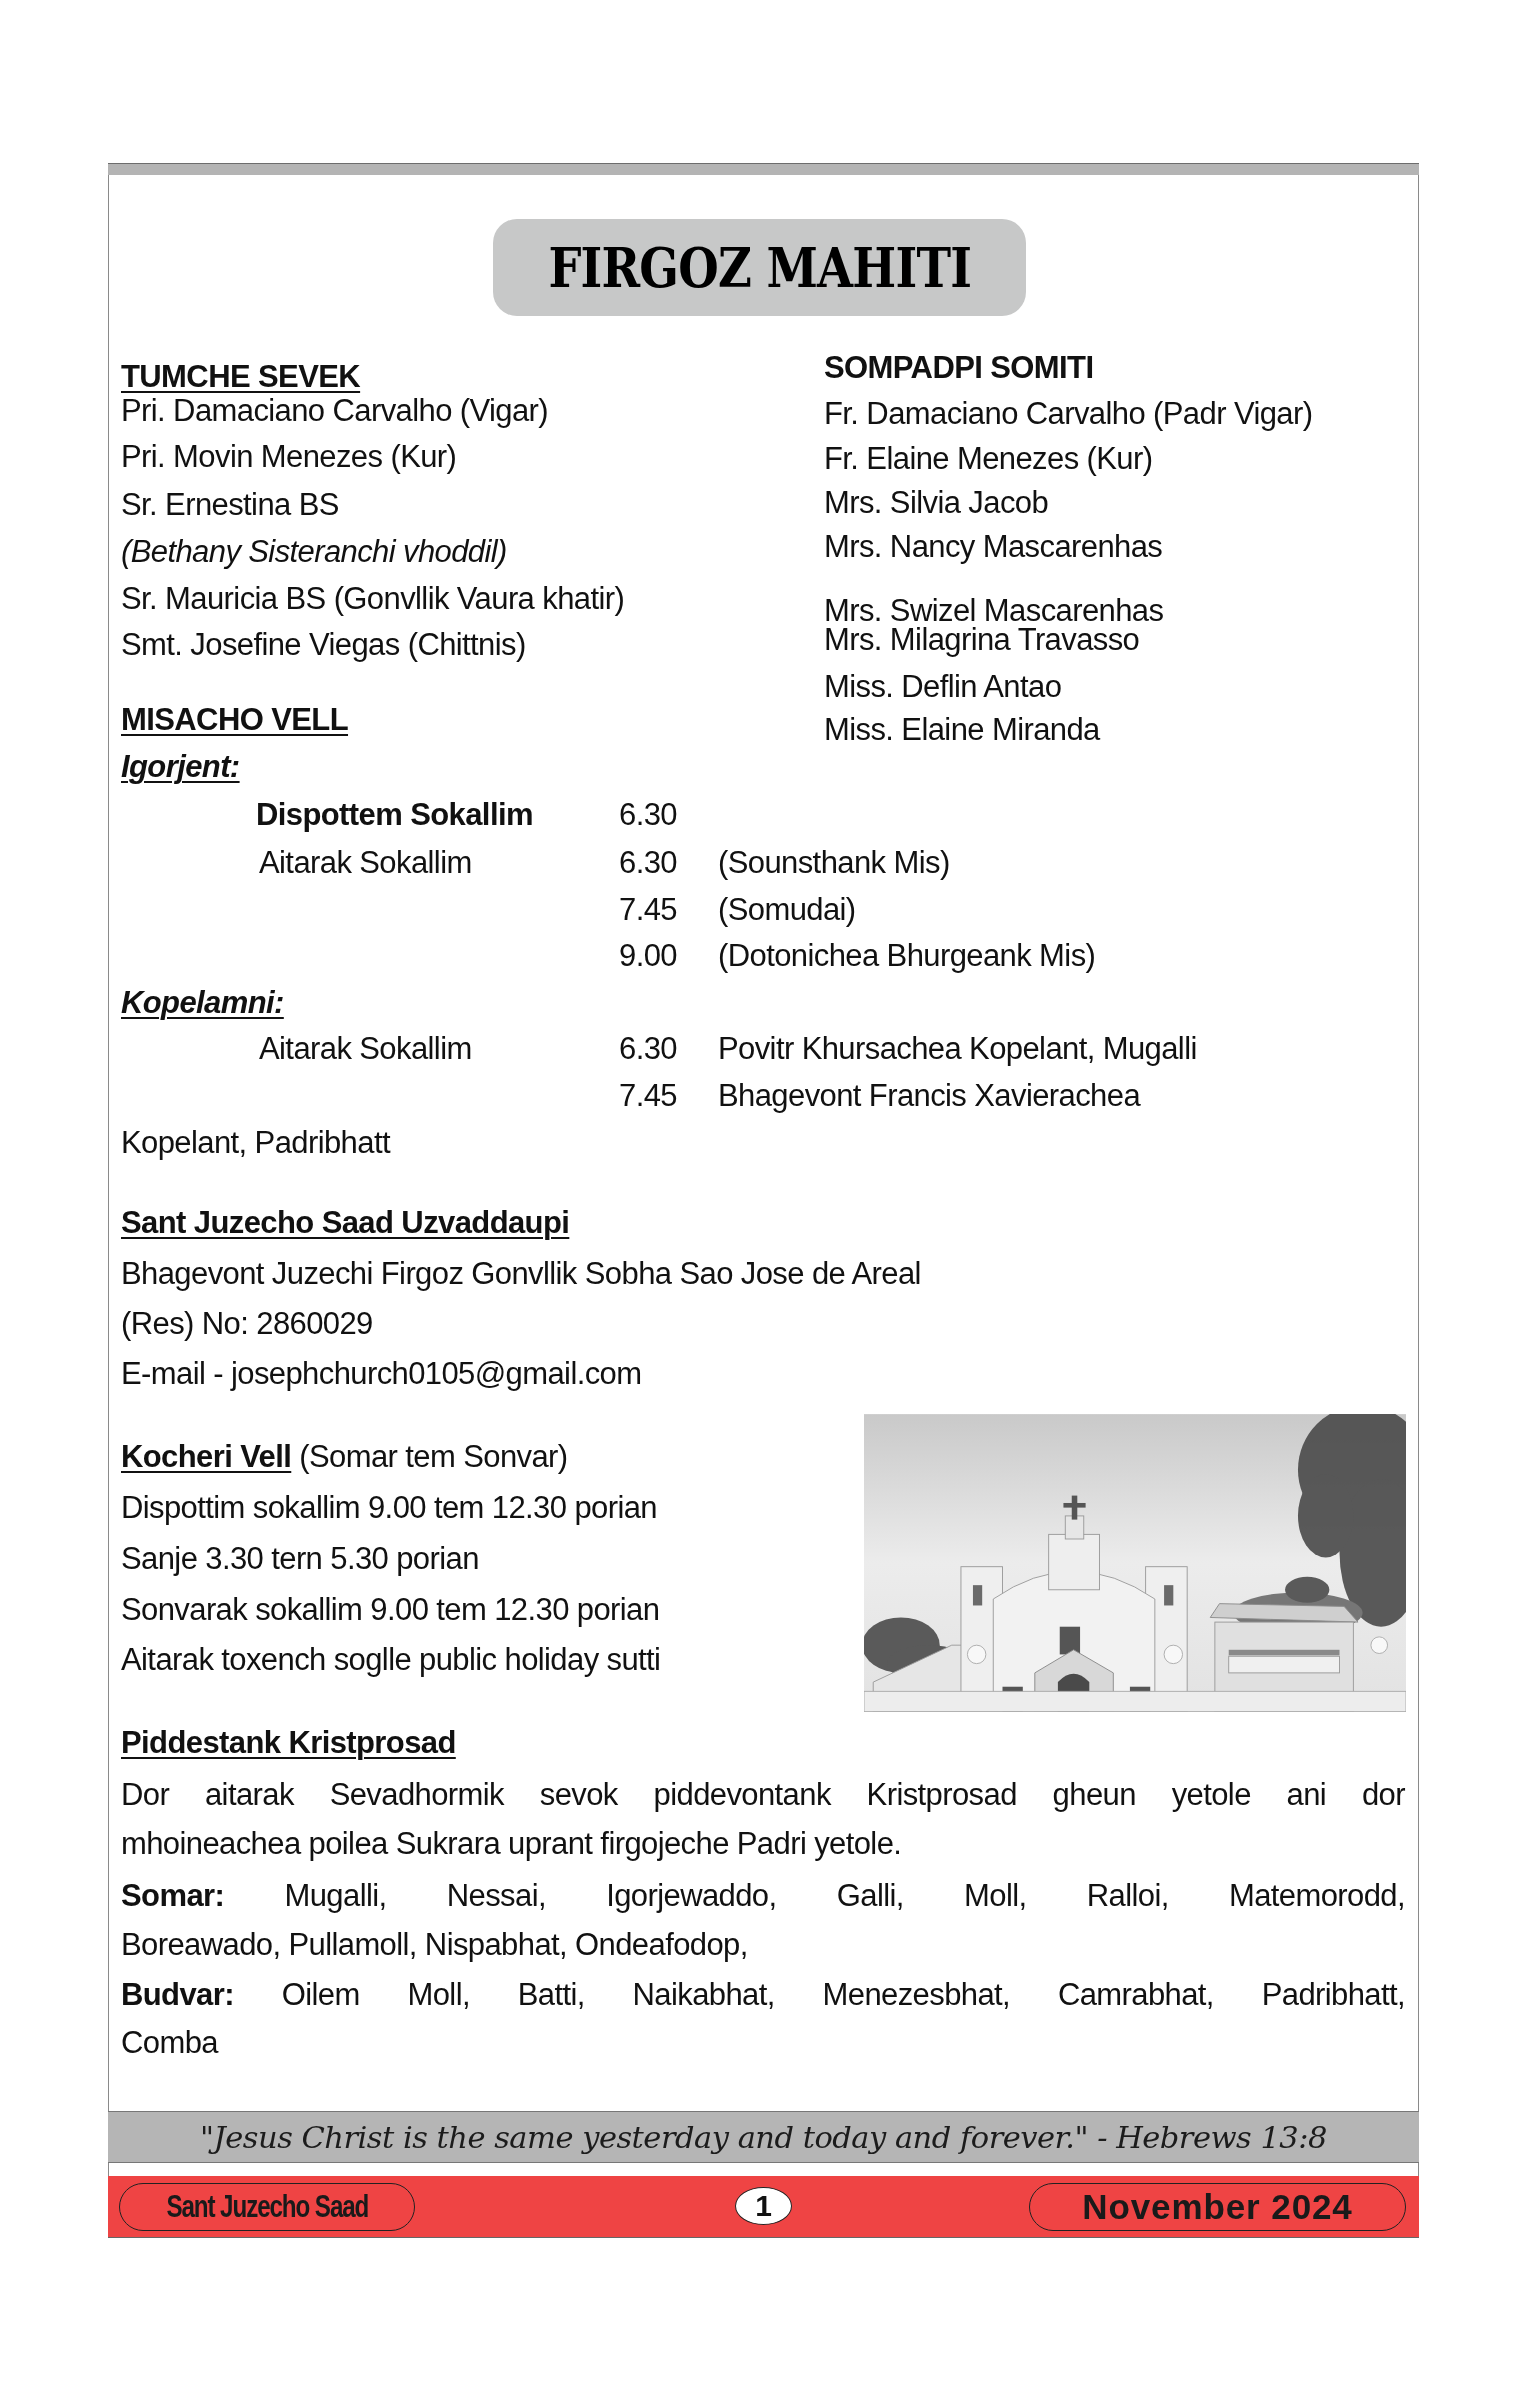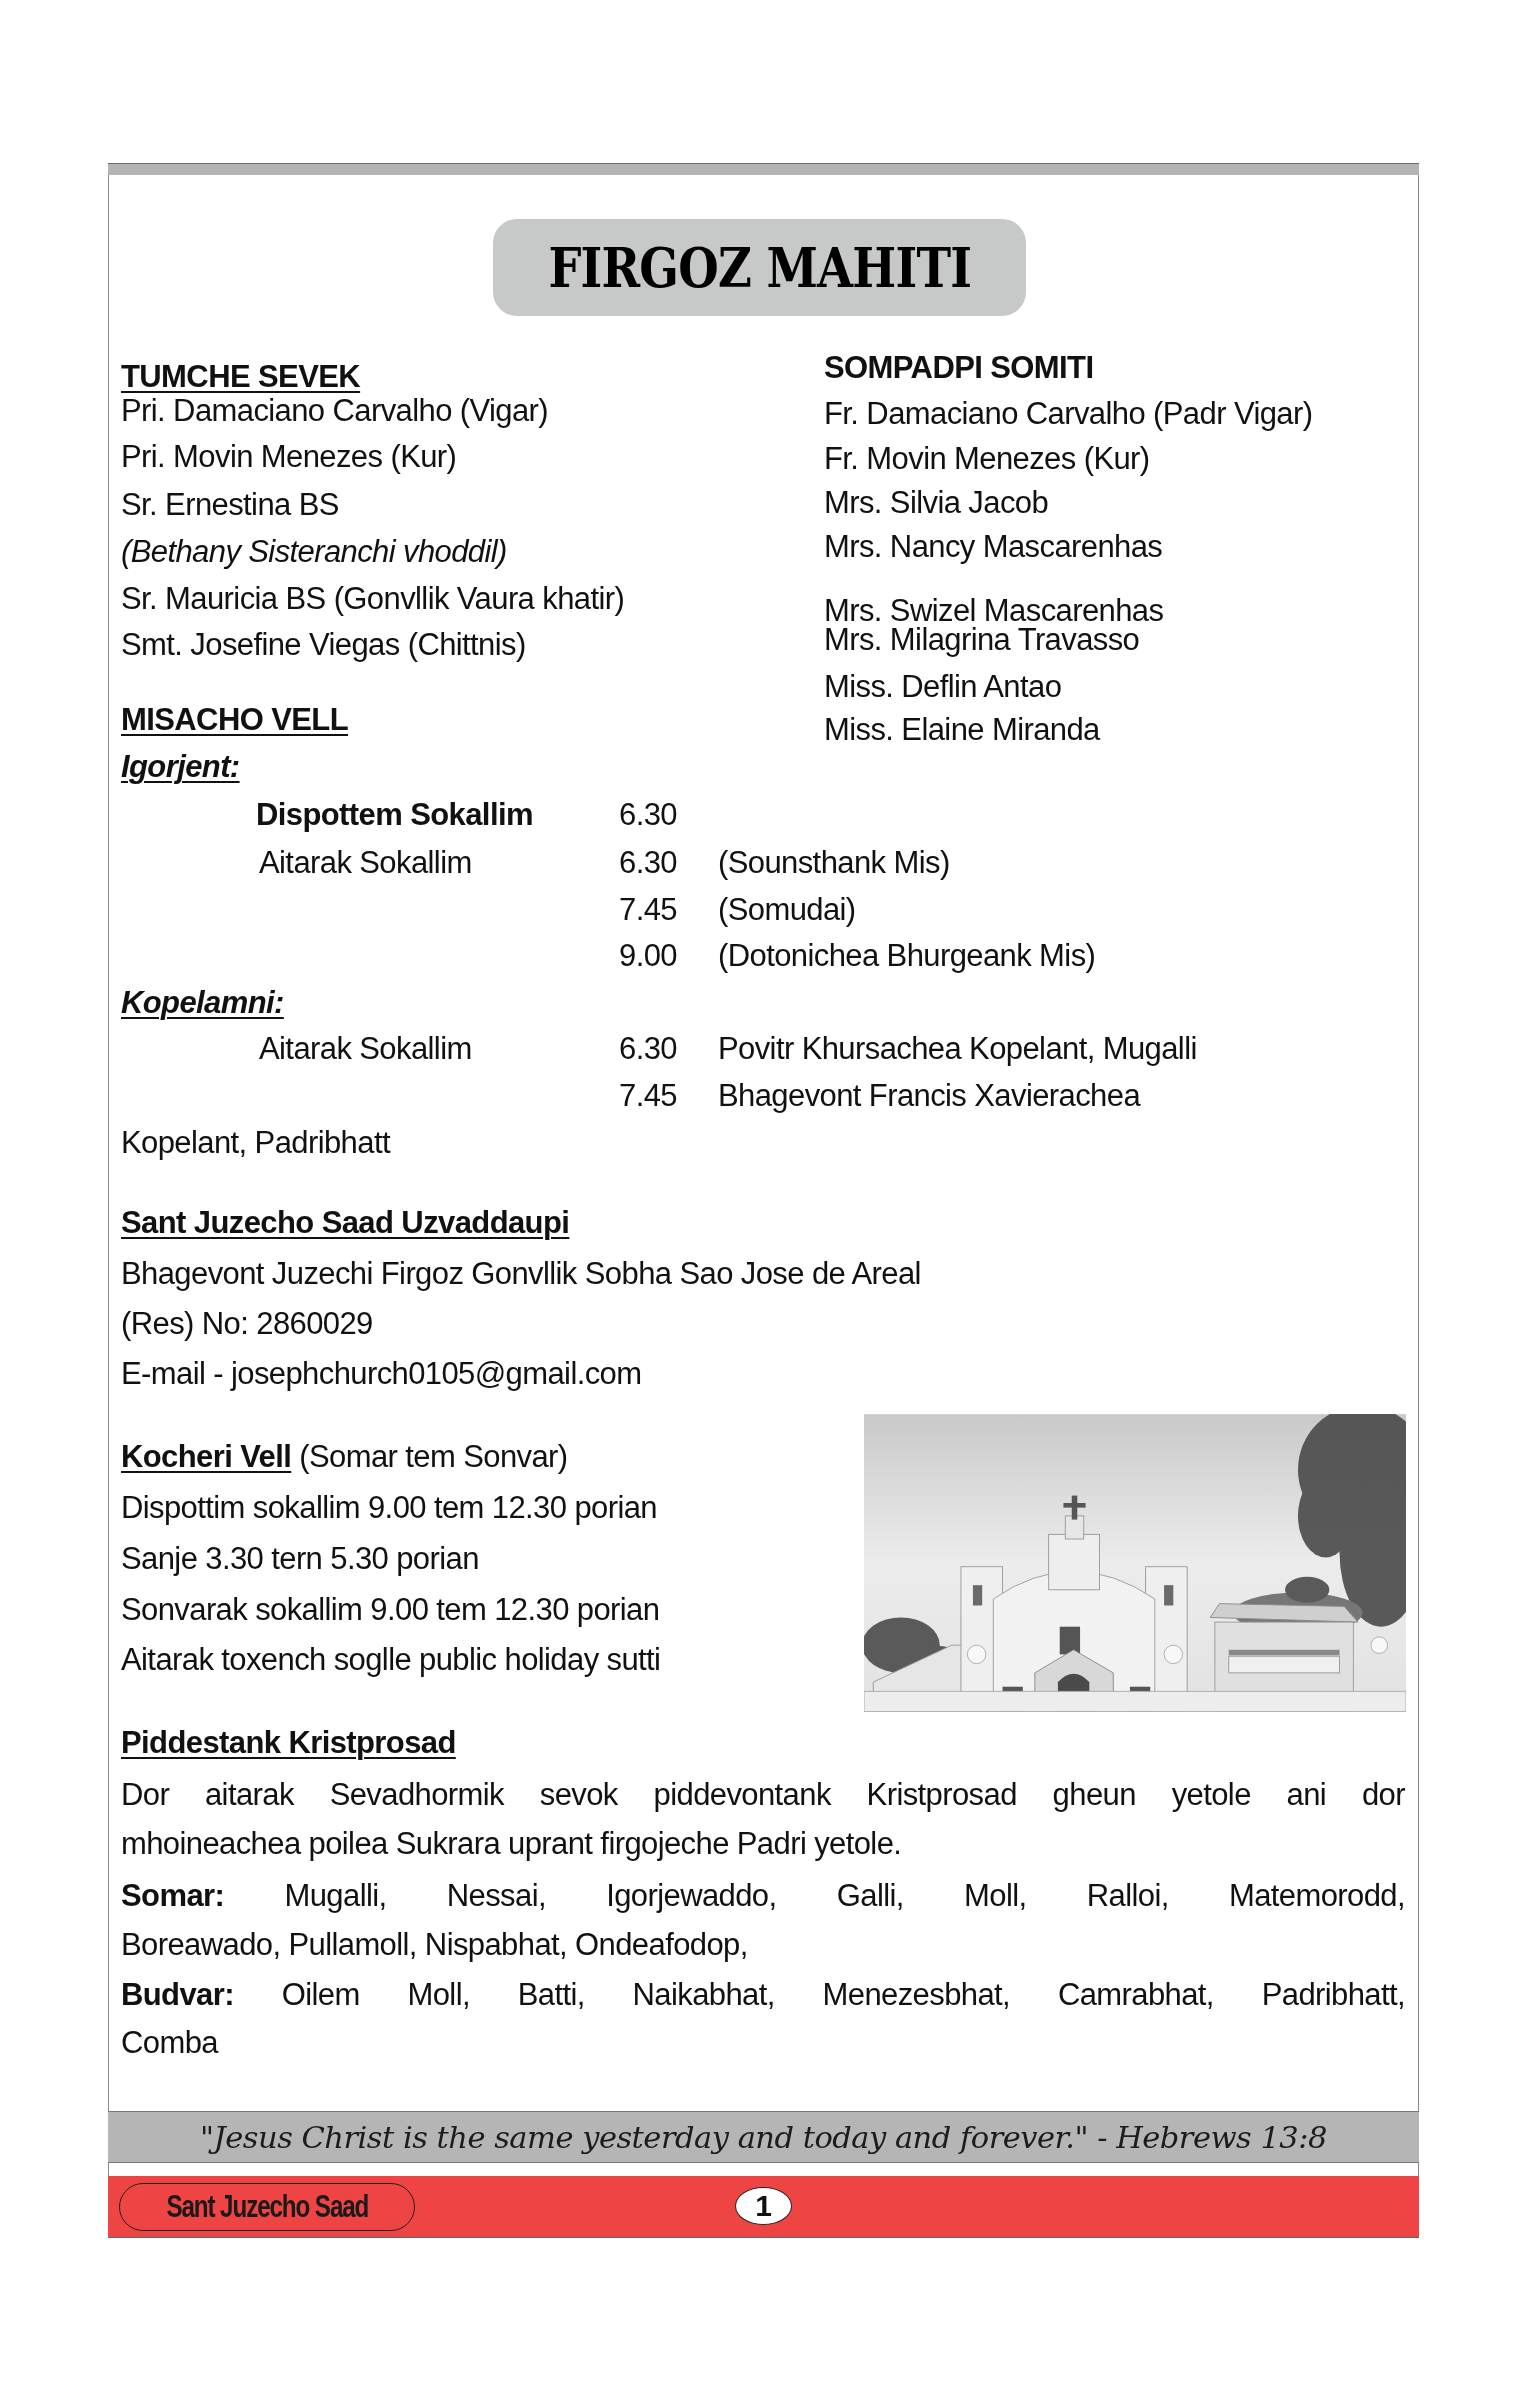--- a/index.html
+++ b/index.html
@@ -51,21 +51,21 @@
   <div class="t" style="left:121px; top:438px;">Pri. Movin Menezes (Kur)</div>
   <div class="t" style="left:121px; top:486px;">Sr. Ernestina BS</div>
   <div class="t" style="left:121px; top:533px;font-style:italic;">(Bethany Sisteranchi vhoddil)</div>
   <div class="t" style="left:121px; top:580px;">Sr. Mauricia BS (Gonvllik Vaura khatir)</div>
   <div class="t" style="left:121px; top:626px;">Smt. Josefine Viegas (Chittnis)</div>
 </div>
 
 <div>
   <div class="t h" style="left:824px; top:349px;">SOMPADPI SOMITI</div>
   <div class="t" style="left:824px; top:395px;">Fr. Damaciano Carvalho (Padr Vigar)</div>
-  <div class="t" style="left:824px; top:440px;">Fr. Movin Menezes (Kur)</div>
+  <div class="t" style="left:824px; top:440px;">Fr. Elaine Menezes (Kur)</div>
   <div class="t" style="left:824px; top:484px;">Mrs. Silvia Jacob</div>
   <div class="t" style="left:824px; top:528px;">Mrs. Nancy Mascarenhas</div>
   <div class="t" style="left:824px; top:592px;">Mrs. Swizel Mascarenhas</div>
   <div class="t" style="left:824px; top:621px;">Mrs. Milagrina Travasso</div>
   <div class="t" style="left:824px; top:668px;">Miss. Deflin Antao</div>
   <div class="t" style="left:824px; top:711px;">Miss. Elaine Miranda</div>
 </div>
 
 <div>
   <div class="t h u" style="left:121px; top:701px;">MISACHO VELL</div>
@@ -178,14 +178,17 @@
 
 <div class="quote-band">
   <span>"Jesus Christ is the same yesterday and today and forever." - Hebrews 13:8</span>
 </div>
 
 <div class="footer-band">
   <div class="pill pill-left">
     <span>Sant Juzecho Saad</span>
   </div>
   <div class="page-num">1</div>
+  <div class="pill pill-right">
+    <span>November 2024</span>
+  </div>
 </div>
 
 
 </body></html>

